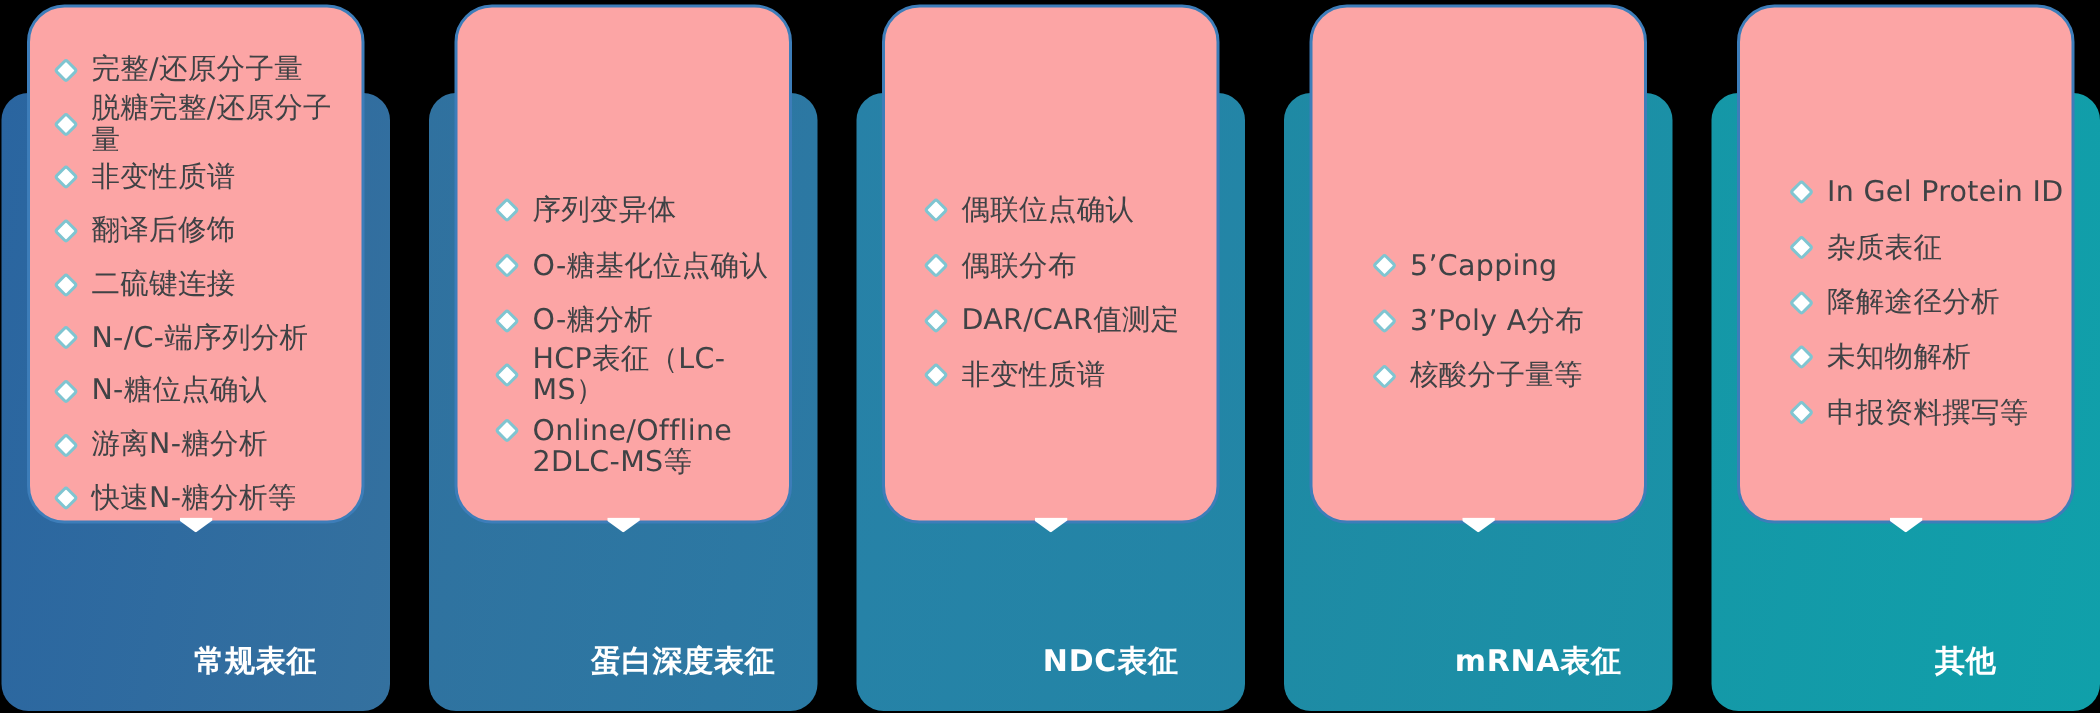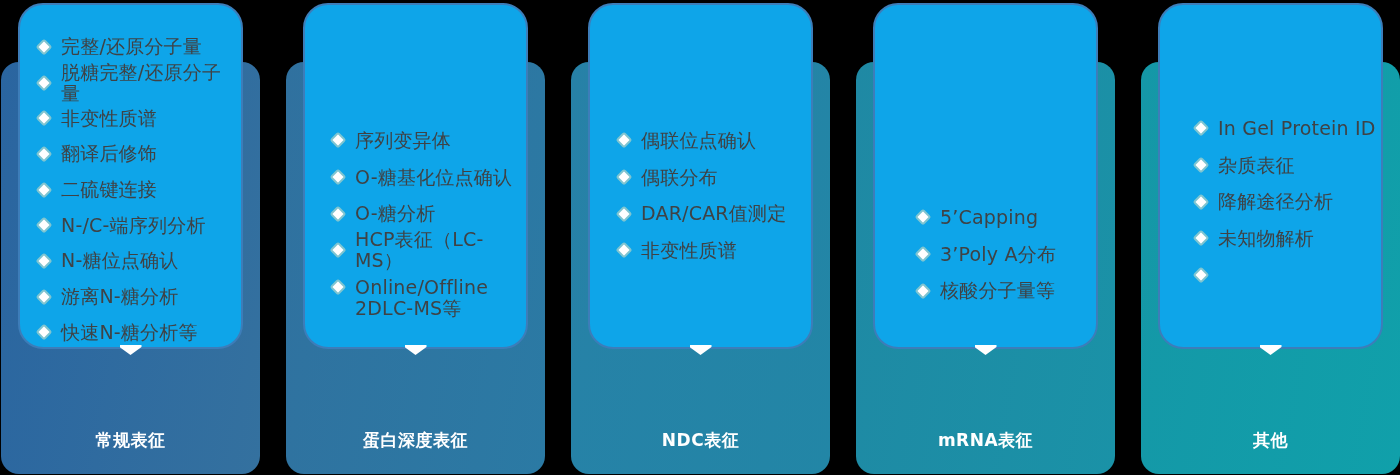--- a/index.html
+++ b/index.html
@@ -16,56 +16,56 @@
   .u2{left:558px;}
   .u3{left:843px;}
   .u4{left:1128px;}
 
   .card-bg{
     position:absolute;left:13px;top:62px;width:259px;height:412px;
     border-radius:18px;
   }
   .card-body{
     position:absolute;left:30px;top:3px;width:225px;height:346px;
-    background:#0ea5e9;
+    background:#fca5a5;
     border:2px solid #3d7db9;
     border-radius:25px;
     box-sizing:border-box;
   }
   .notch{
     position:absolute;left:50%;bottom:-8px;transform:translateX(-50%);
     width:22px;height:10px;background:#fff;
     clip-path:polygon(0 0,100% 0,100% 20%,50% 100%,0 20%);
   }
   .rows{position:absolute;right:4px;}
   .u0 .rows{left:15px;top:24px;}
   .u1 .rows{left:24px;top:117px;}
   .u2 .rows{left:25px;top:117px;}
-  .u3 .rows{left:39px;top:154px;margin-top:40px;}
+  .u3 .rows{left:39px;top:154px;}
   .u4 .rows{left:32px;top:105px;}
   .row{display:flex;align-items:center;height:36.7px;}
   .u0 .row{height:35.7px;}
   .row.two-line{height:auto;align-items:flex-start;padding-top:8px;}
   .diamond-wrap{
     width:17px;height:21px;flex:none;margin-right:9px;
     display:flex;align-items:center;justify-content:center;
   }
   .diamond{
     width:12px;height:12px;box-sizing:border-box;
     border:2px solid #7fc5d1;border-radius:2.5px;
     background:#fff;transform:rotate(45deg);
   }
   .item-text{
     font-size:19px;line-height:21px;color:#3f4245;
     white-space:pre-line;letter-spacing:0.2px;
   }
   .card-label{
     position:absolute;left:13px;width:259px;top:428px;height:24px;
-    text-align:center;color:#fff;font-size:17px;line-height:24px;
-    font-weight:700;letter-spacing:0.5px;
+    text-align:center;color:#fff;font-size:20px;line-height:24px;
+    font-weight:700;letter-spacing:0.5px;padding-left:40px;
   }
 </style>
 </head>
 <body style="background: rgb(0, 0, 0);">
 
 <div class="unit u0">
   <div class="card-bg" style="background: linear-gradient(100deg, rgb(42, 101, 160), rgb(52, 113, 159));"></div>
   <div class="card-body">
     <div class="rows">
       <div class="row">
@@ -256,18 +256,19 @@
       <div class="row">
           <span class="diamond-wrap">
             <span class="diamond"></span>
           </span>
           <span class="item-text">未知物解析</span>
         </div>
       <div class="row">
           <span class="diamond-wrap">
             <span class="diamond"></span>
           </span>
+          <span class="item-text">申报资料撰写等</span>
         </div>
     </div>
     <div class="notch"></div>
   </div>
   <div class="card-label">其他</div>
 </div>
 
 </body></html>

